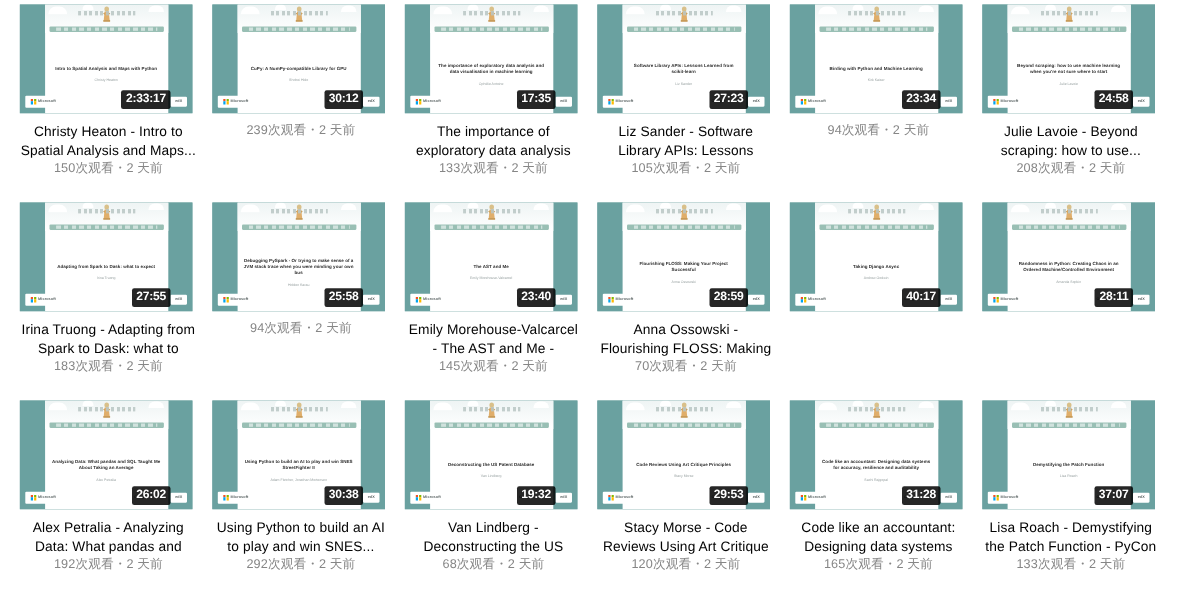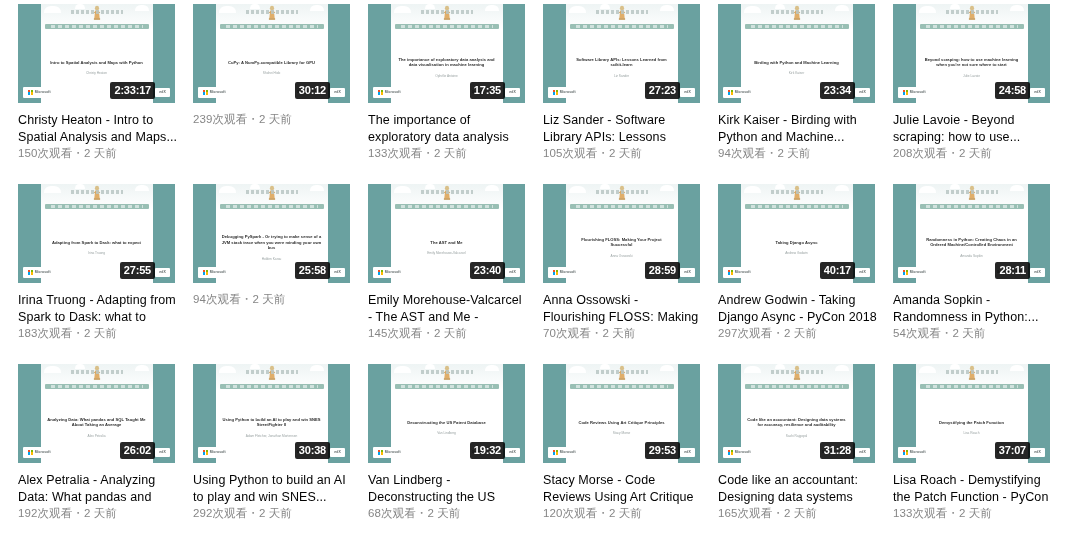--- a/index.html
+++ b/index.html
@@ -205,21 +205,21 @@
     font-size: 11px;
     font-weight: bold;
     line-height: 1;
     padding: 3px 4px;
     border-radius: 2px;
     letter-spacing: -.2px;
     font-family: "Liberation Sans", sans-serif;
   }
 
   
-  .meta { padding: 9px 14px 0 0; }
+  .meta { padding: 9px 14px 0 0; text-align: center; }
 
   .video-title {
     font-size: 12.5px;
     line-height: 17px;
     color: #030303;
     font-weight: 400;
     max-height: 34px;
     overflow: hidden;
     letter-spacing: .1px;
   }
@@ -528,21 +528,20 @@
           <div class="logo-chip md">
               <span>edX</span>
             </div>
         </div>
       </div>
 
       <div class="duration">23:34</div>
     </div>
 
     <div class="meta">
-      <div class="video-title">Kirk Kaiser - Birding with Python and Machine...</div>
       <div class="video-stats">
         <span>94次观看</span><span>・</span><span>2 天前</span>
       </div>
     </div>
   </div>
     <div class="video-card">
     <div class="thumb-wrap">
       <div class="slide">
         <div class="slide-page">
           <div class="slide-sky">
@@ -892,26 +891,20 @@
             </div>
           <div class="logo-chip md">
               <span>edX</span>
             </div>
         </div>
       </div>
 
       <div class="duration">40:17</div>
     </div>
 
-    <div class="meta">
-      <div class="video-title">Andrew Godwin - Taking Django Async - PyCon 2018</div>
-      <div class="video-stats">
-        <span>297次观看</span><span>・</span><span>2 天前</span>
-      </div>
-    </div>
   </div>
     <div class="video-card">
     <div class="thumb-wrap">
       <div class="slide">
         <div class="slide-page">
           <div class="slide-sky">
             <span class="cloud c1"></span>
             <span class="cloud c2"></span>
             <span class="cloud c3"></span>
             <svg class="logo-mark" viewBox="0 0 13 18">
@@ -953,26 +946,20 @@
             </div>
           <div class="logo-chip md">
               <span>edX</span>
             </div>
         </div>
       </div>
 
       <div class="duration">28:11</div>
     </div>
 
-    <div class="meta">
-      <div class="video-title">Amanda Sopkin - Randomness in Python:...</div>
-      <div class="video-stats">
-        <span>54次观看</span><span>・</span><span>2 天前</span>
-      </div>
-    </div>
   </div>
     <div class="video-card">
     <div class="thumb-wrap">
       <div class="slide">
         <div class="slide-page">
           <div class="slide-sky">
             <span class="cloud c1"></span>
             <span class="cloud c2"></span>
             <span class="cloud c3"></span>
             <svg class="logo-mark" viewBox="0 0 13 18">

